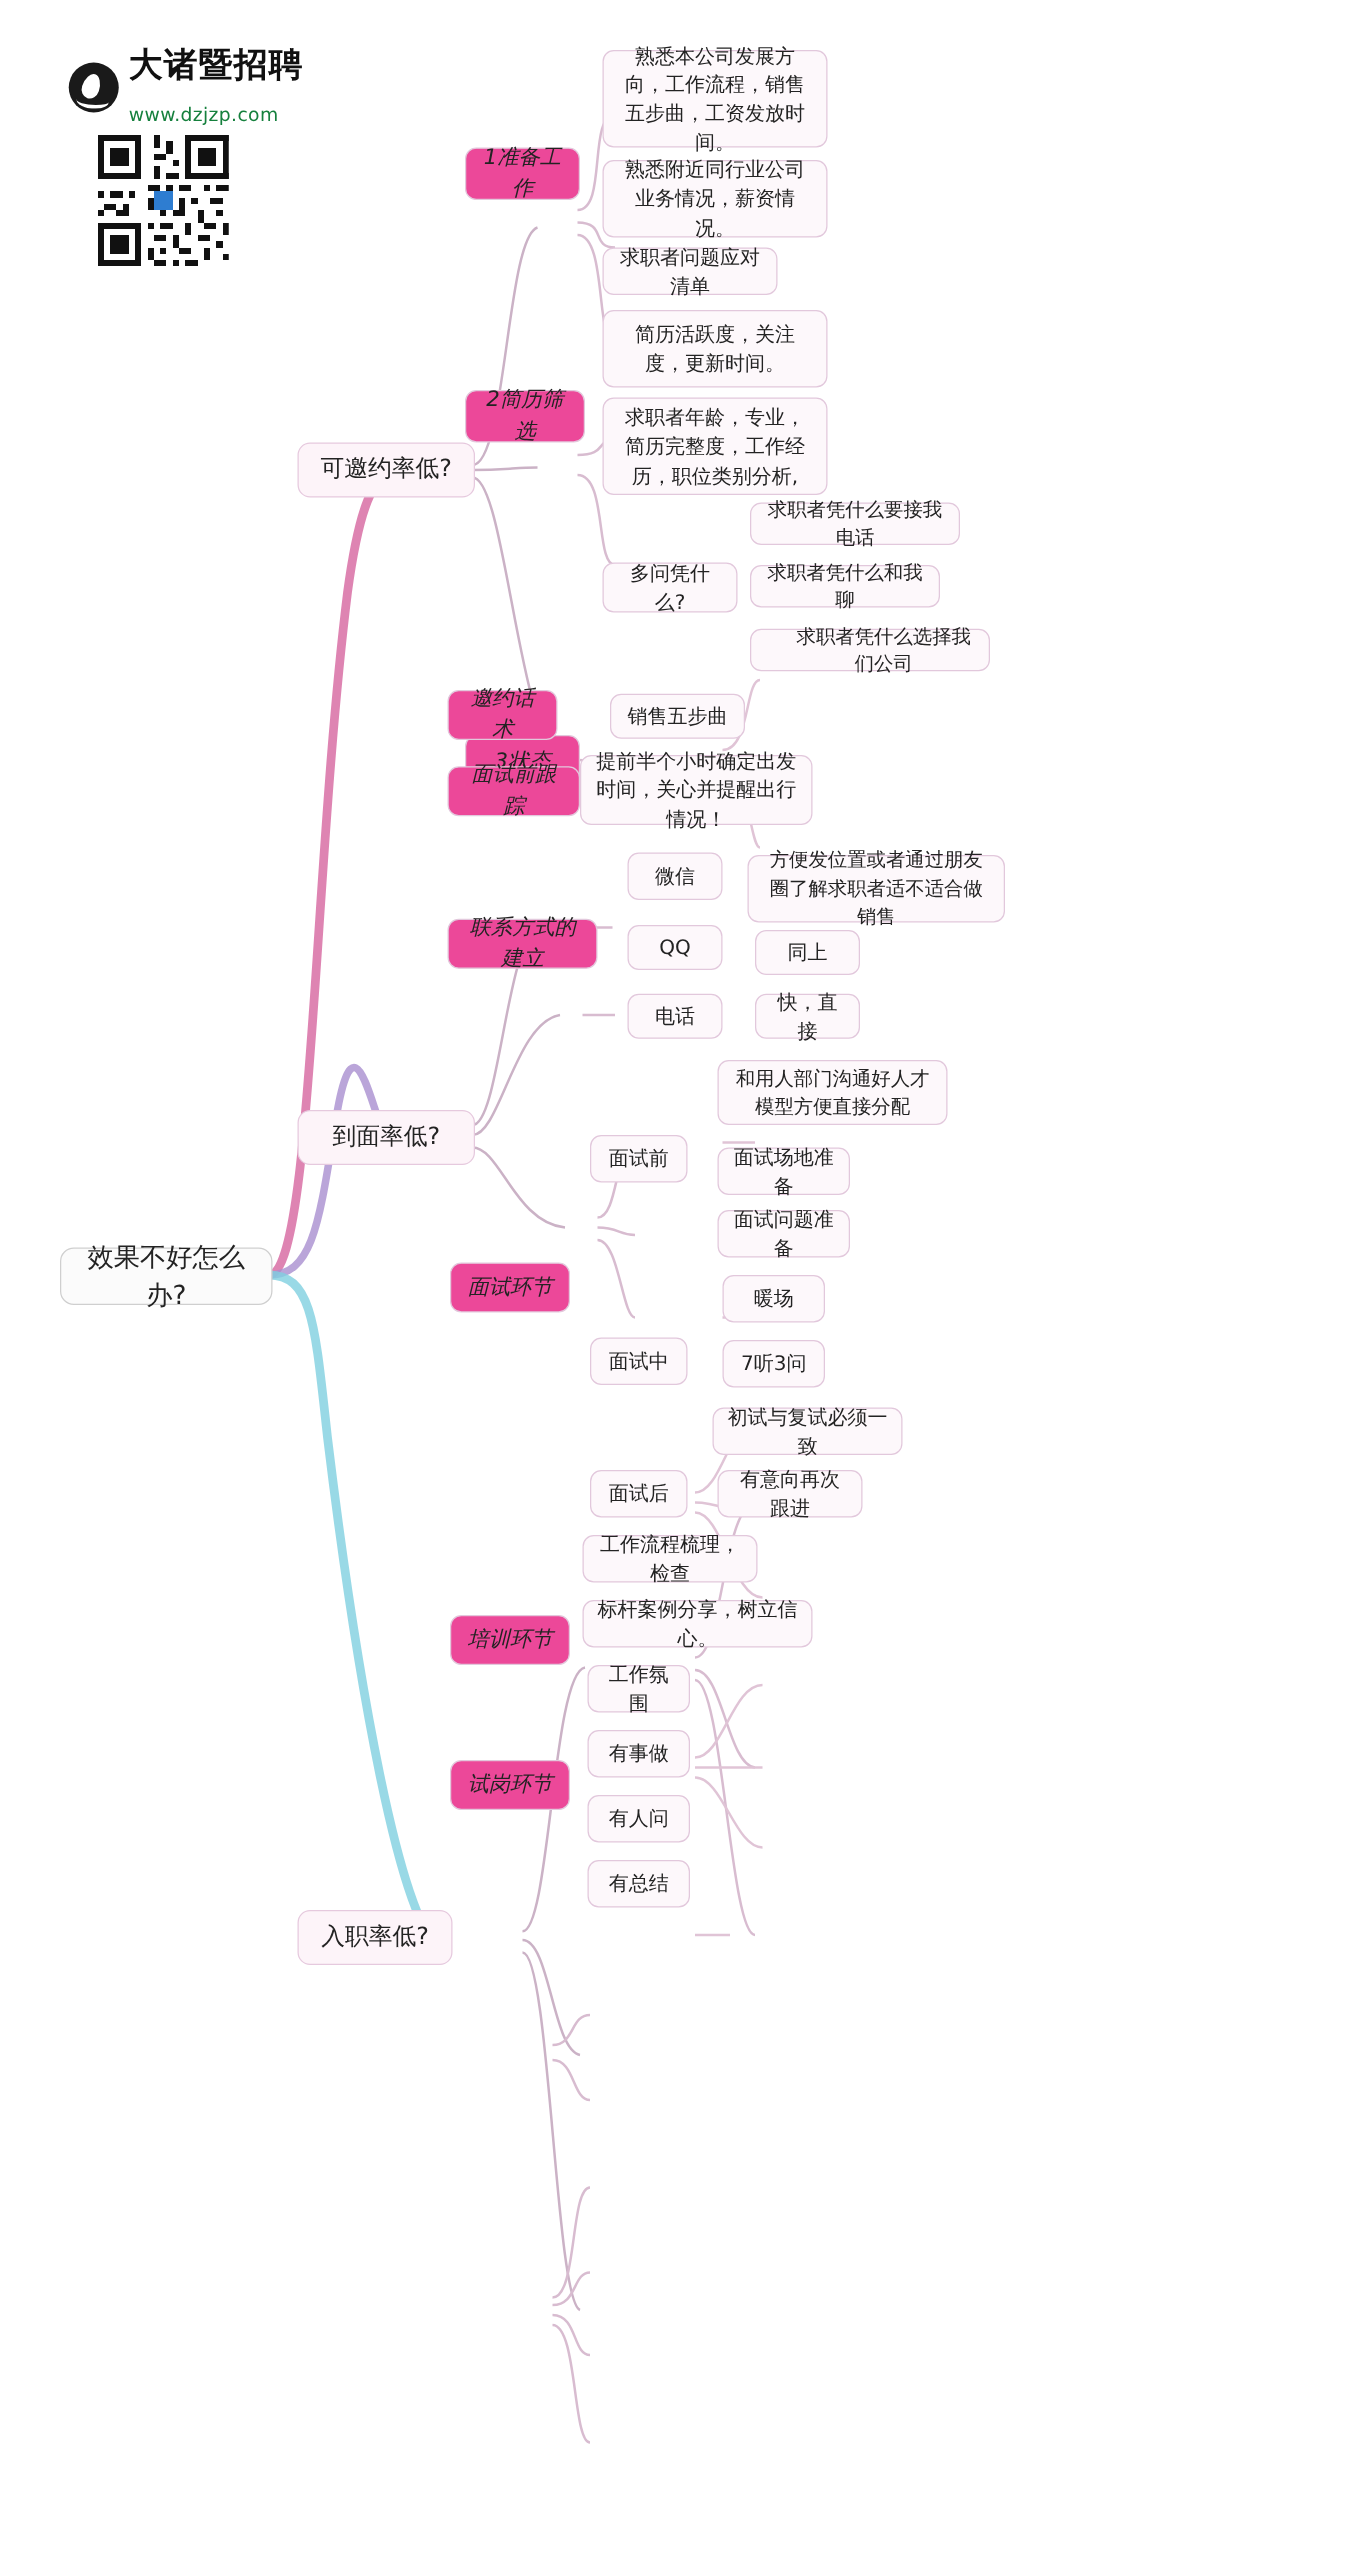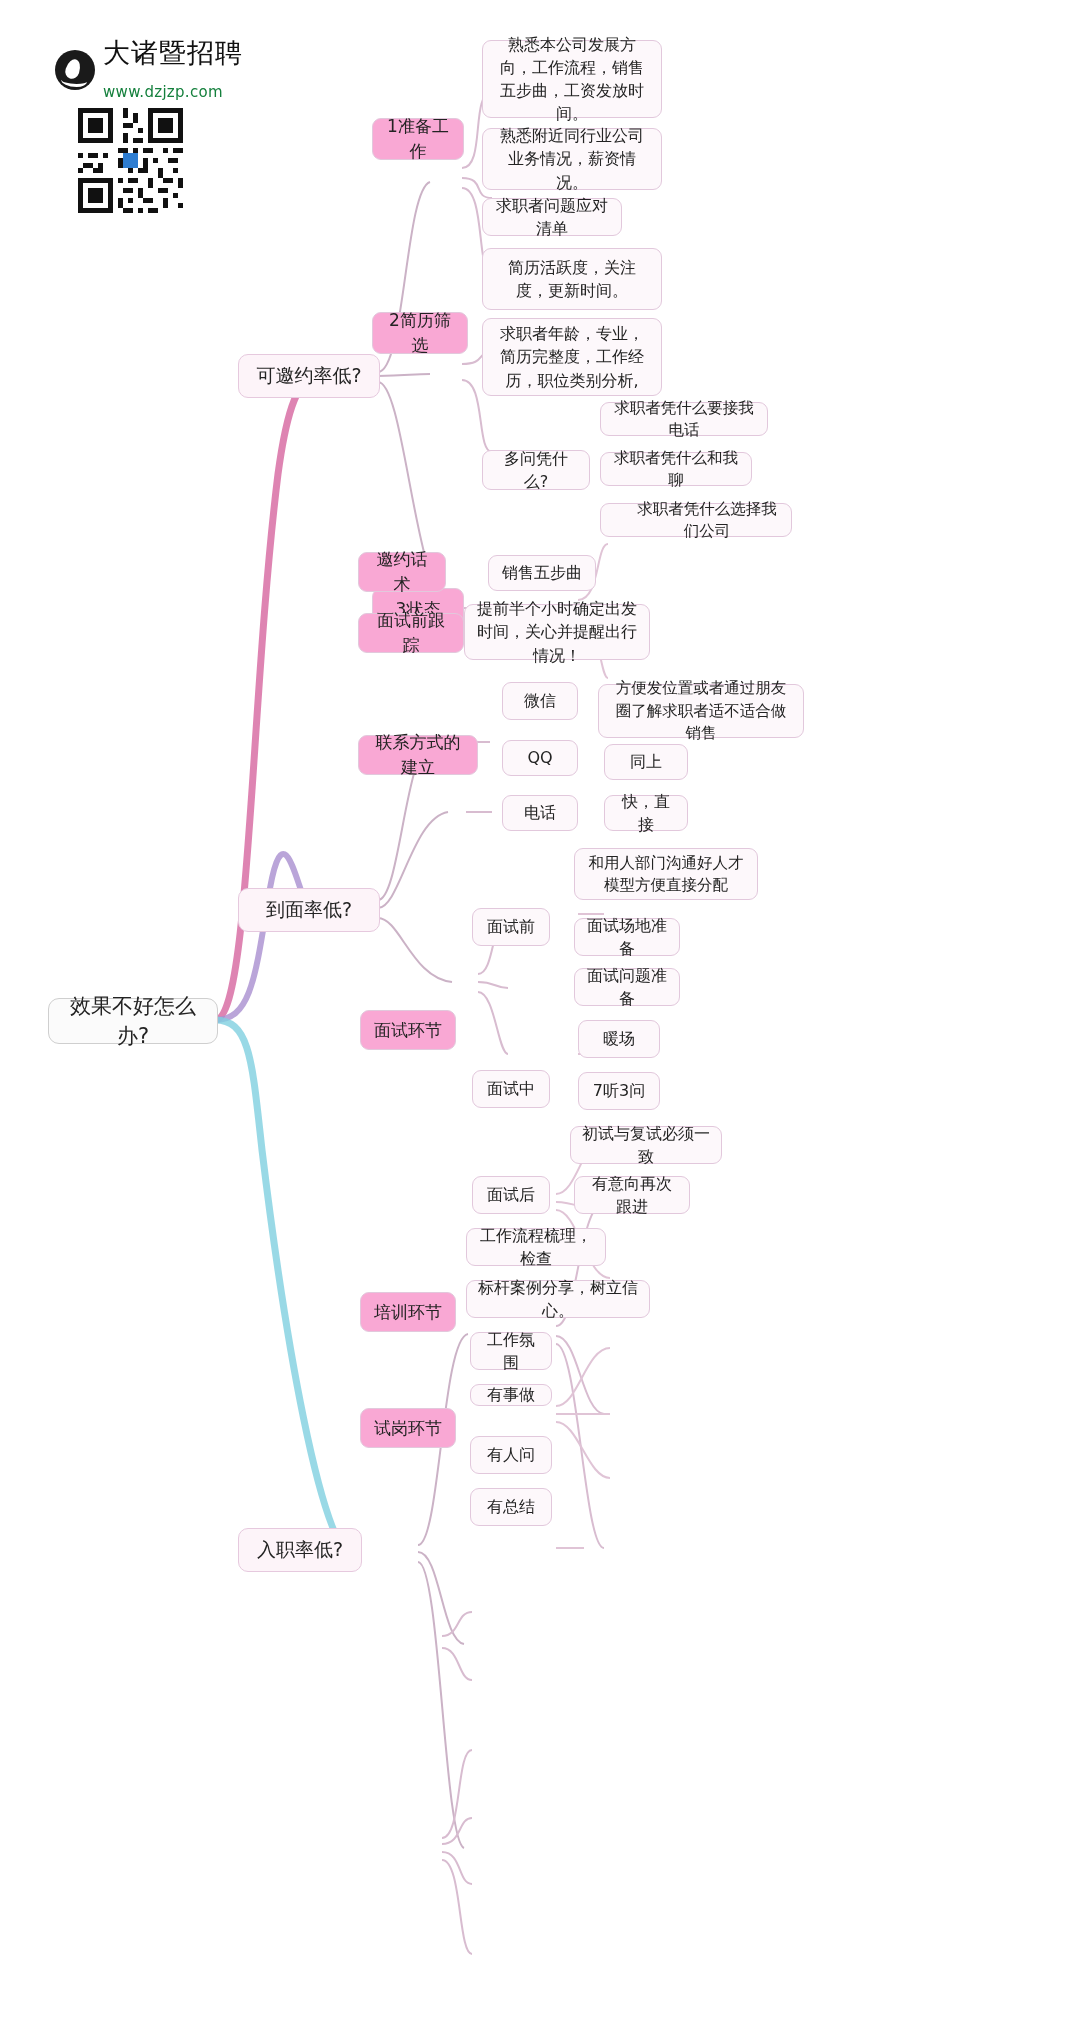--- a/index.html
+++ b/index.html
@@ -5,31 +5,31 @@
   html,body{margin:0;padding:0;background:#ffffff;}
   body{width:1080px;height:2044px;position:relative;font-family:"DejaVu Sans","Liberation Sans",sans-serif;overflow:hidden;}
   #canvas{position:absolute;left:0;top:0;width:1080px;height:2044px;}
   svg.links{position:absolute;left:0;top:0;width:1080px;height:2044px;pointer-events:none;}
   .node{position:absolute;box-sizing:border-box;border-radius:9px;border:1px solid #e2c8dc;
         background:#fdf6fb;color:#232323;font-size:17px;line-height:1.45;
         display:flex;align-items:center;justify-content:center;text-align:center;
         padding:7px 10px;}
   .node.root{border-color:#cfcfcf;background:#fbfbfb;font-size:21px;border-radius:11px;}
   .node.lvl1{font-size:19px;background:#fdf4f9;border-color:#e6c9de;border-radius:10px;}
-  .node.lvl2{font-size:17px;background:#f9a8d4;}
+  .node.lvl2{font-size:17px;background:#ec4899;font-style:italic;}
   .node.lvl3{font-size:16px;background:#fdf8fb;}
   .node.small{font-size:15.5px;}
   .logo-wrap{position:absolute;left:55px;top:44px;width:215px;height:52px;display:flex;align-items:center;}
   .logo-mark{width:40px;height:40px;border-radius:50%;background:#1a1a1a;position:relative;flex:0 0 auto;}
   .logo-mark:after{content:"";position:absolute;left:11px;top:9px;width:14px;height:20px;
      border-radius:50% 50% 50% 50%/60% 60% 40% 40%;background:#ffffff;transform:rotate(18deg);}
   .logo-mark:before{content:"";position:absolute;left:6px;top:24px;width:26px;height:10px;
      border-bottom:3px solid #ffffff;border-radius:0 0 40% 60%;}
   .logo-text{margin-left:8px;display:flex;flex-direction:column;justify-content:center;}
-  .logo-cn{font-size:27px;font-weight:normal;color:#111;letter-spacing:1px;line-height:1.05;}
+  .logo-cn{font-size:27px;font-weight:bold;color:#111;letter-spacing:1px;line-height:1.05;}
   .logo-url{font-size:15px;color:#15803d;letter-spacing:0.3px;margin-top:16px;}
   .qr{position:absolute;left:78px;top:108px;width:105px;height:105px;background:#ffffff;}
   .qr svg{display:block;}
 </style>
 </head>
 <body>
 
 <div id="canvas">
 
   <div class="logo-wrap">
@@ -230,17 +230,17 @@
   <div class="node lvl3" style="left:578px;top:1020px;width:82px;height:38px;">暖场</div>
   <div class="node lvl3" style="left:578px;top:1072px;width:82px;height:38px;">7听3问</div>
   <div class="node lvl3" style="left:570px;top:1126px;width:152px;height:38px;">初试与复试必须一致</div>
 
   <div class="node lvl3" style="left:574px;top:1176px;width:116px;height:38px;">有意向再次跟进</div>
 
   <div class="node lvl3" style="left:466px;top:1228px;width:140px;height:38px;">工作流程梳理，检查</div>
   <div class="node lvl3" style="left:466px;top:1280px;width:184px;height:38px;">标杆案例分享，树立信心。</div>
 
   <div class="node lvl3" style="left:470px;top:1332px;width:82px;height:38px;">工作氛围</div>
-  <div class="node lvl3" style="left:470px;top:1384px;width:82px;height:22px;">有事做</div>
+  <div class="node lvl3" style="left:470px;top:1384px;width:82px;height:38px;">有事做</div>
   <div class="node lvl3" style="left:470px;top:1436px;width:82px;height:38px;">有人问</div>
   <div class="node lvl3" style="left:470px;top:1488px;width:82px;height:38px;">有总结</div>
 
 </div>
 
 </body></html>

